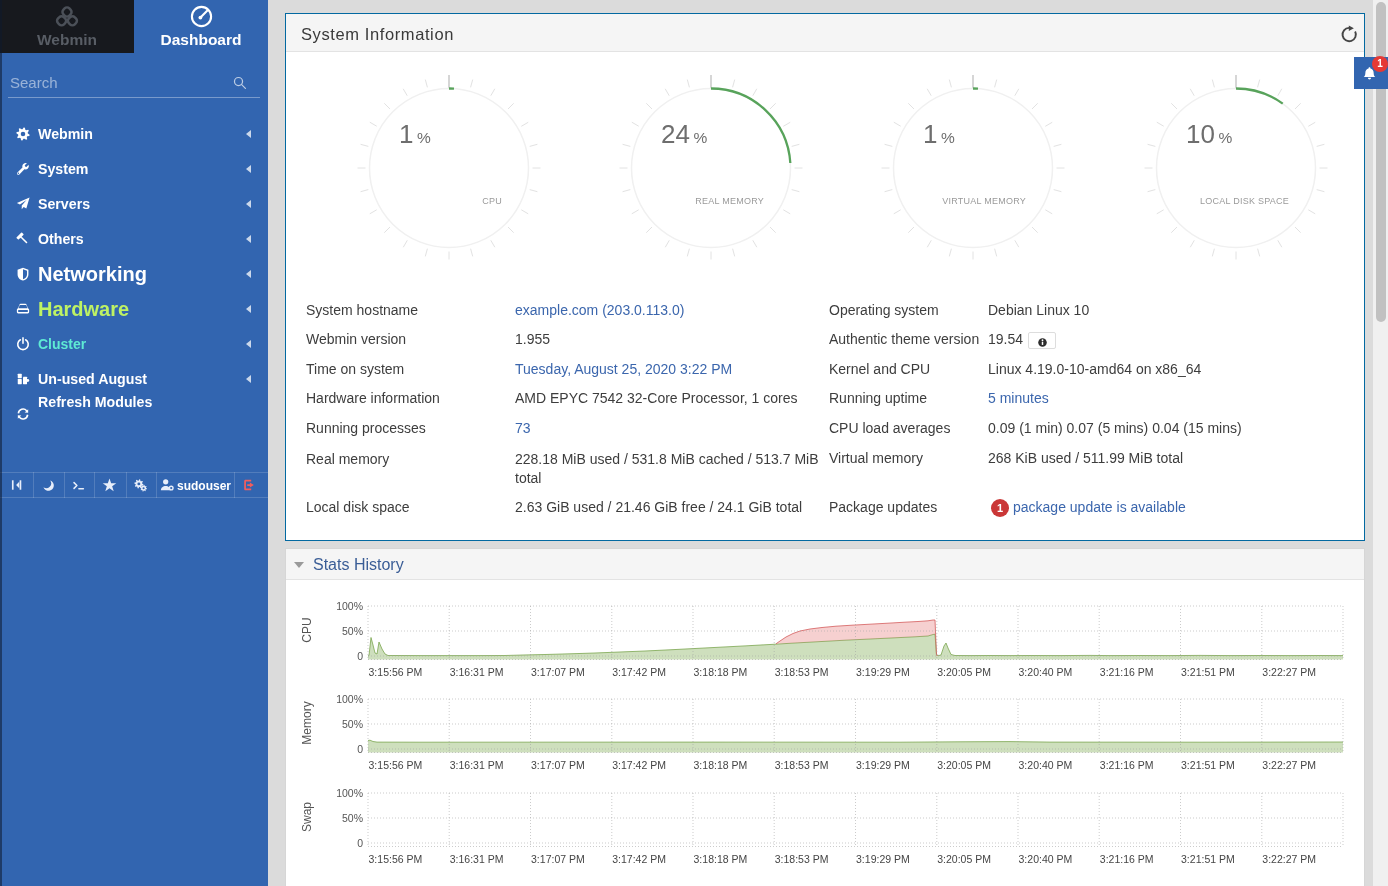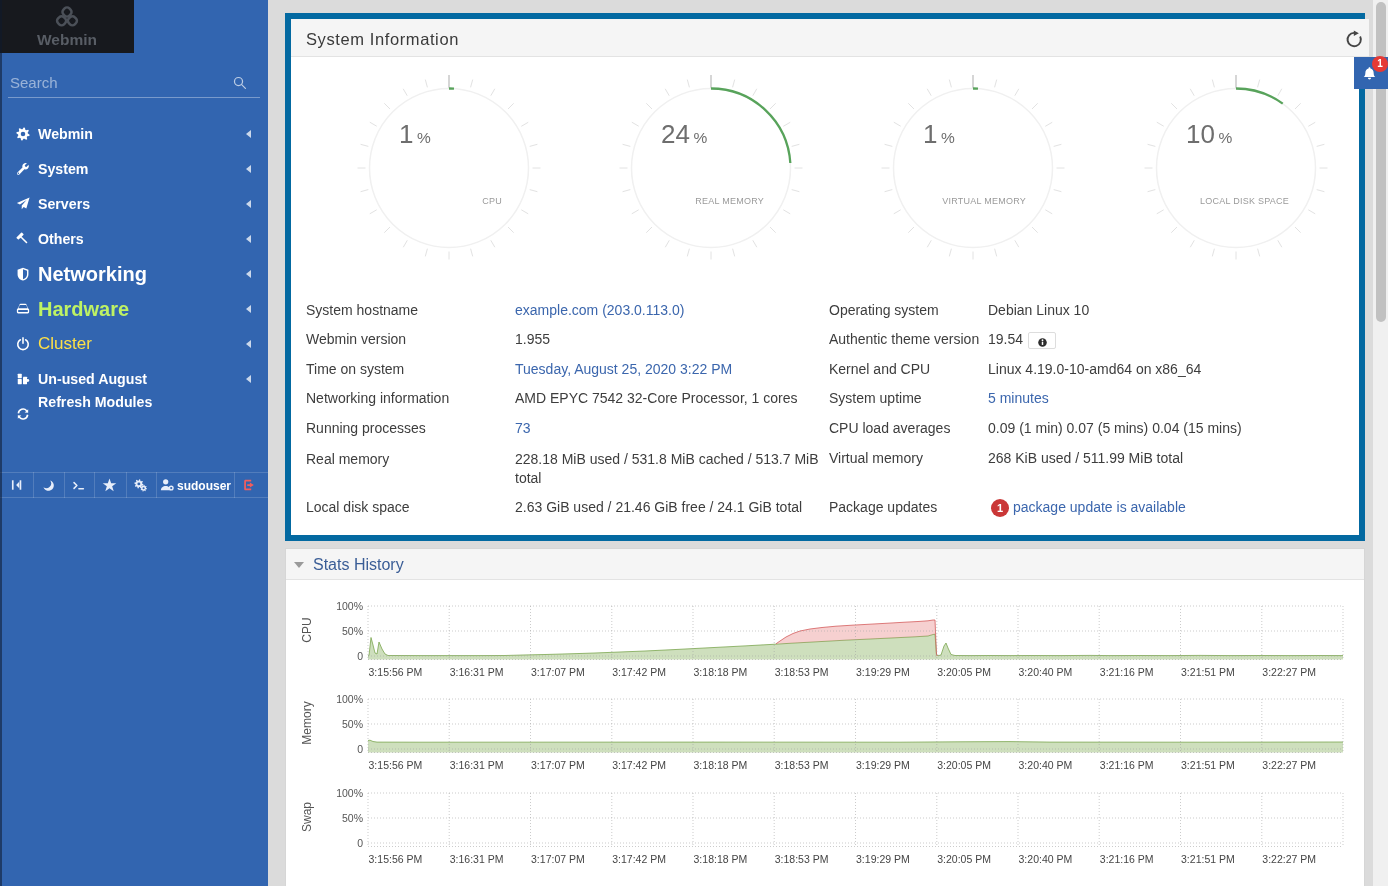--- a/index.html
+++ b/index.html
@@ -9,20 +9,28 @@
 <div class="abs" style="left:0;top:0;width:134px;height:53px;background:#17191e">
 <div class="abs" style="left:54px;top:6px"><svg width="26" height="23" viewBox="0 0 26 23">
           <g fill="none" stroke="#4b5058" stroke-width="2.5" stroke-linejoin="round">
             <rect x="8.8" y="1.8" width="8.4" height="8.4" rx="3.4" transform="rotate(45 13 6)"></rect>
             <rect x="3.4" y="10.6" width="8.4" height="8.4" rx="3.4" transform="rotate(45 7.6 14.8)"></rect>
             <rect x="14.2" y="10.6" width="8.4" height="8.4" rx="3.4" transform="rotate(45 18.4 14.8)"></rect>
           </g>
         </svg></div>
 <div class="abs" style="left:0;top:31px;width:134px;text-align:center;font-size:15.5px;font-weight:bold;color:#585d65">Webmin</div>
 </div>
+<div class="abs" style="left:134px;top:0;width:134px;height:53px">
+<div class="abs" style="left:56px;top:5px"><svg width="23" height="23" viewBox="0 0 23 23">
+          <circle cx="11.5" cy="11.5" r="9.6" fill="none" stroke="#fff" stroke-width="2.1"></circle>
+          <line x1="10.2" y1="12.8" x2="17.4" y2="5.6" stroke="#fff" stroke-width="2.1" stroke-linecap="round"></line>
+          <circle cx="10.4" cy="12.6" r="1.9" fill="#fff"></circle>
+        </svg></div>
+<div class="abs" style="left:0;top:31px;width:134px;text-align:center;font-size:15.5px;font-weight:bold;color:#fff">Dashboard</div>
+</div>
 <div class="abs" style="left:10px;top:74px;font-size:15px;color:rgba(255,255,255,0.5)">Search</div>
 <div class="abs" style="left:233px;top:76px;opacity:.8"><svg width="14" height="14" viewBox="0 0 16 16">
         <g stroke="#dfe7f2" stroke-width="1.4" fill="none">
           <circle cx="6.3" cy="6.3" r="4.6"></circle>
           <line x1="9.9" y1="9.9" x2="14.2" y2="14.2" stroke-linecap="round"></line>
         </g>
       </svg></div>
 <div class="abs" style="left:8px;top:97px;width:252px;border-top:1px solid rgba(255,255,255,0.35)"></div>
 <div class="abs" style="left:16px;top:127px"><svg width="14" height="14" viewBox="0 0 16 16">
         <path d="M8.74 0.44 L10.21 0.73 L10.64 3.06 L11.55 3.67 L13.87 3.18 L14.70 4.42 L13.36 6.37 L13.57 7.45 L15.56 8.74 L15.27 10.21 L12.94 10.64 L12.33 11.55 L12.82 13.87 L11.58 14.70 L9.63 13.36 L8.55 13.57 L7.26 15.56 L5.79 15.27 L5.36 12.94 L4.45 12.33 L2.13 12.82 L1.30 11.58 L2.64 9.63 L2.43 8.55 L0.44 7.26 L0.73 5.79 L3.06 5.36 L3.67 4.45 L3.18 2.13 L4.42 1.30 L6.37 2.64 L7.45 2.43 Z M 10.60 8.00 A 2.6 2.6 0 1 0 5.40 8.00 A 2.6 2.6 0 1 0 10.60 8.00 Z" fill="#fff" fill-rule="evenodd"></path>
@@ -57,21 +65,21 @@
         <path fill="#fff" d="M13.6 7.2 12 2.9C11.8 2.4 11.2 2 10.7 2H5.3c-.5 0-1.1.4-1.3.9L2.4 7.2C1.6 7.5 1 8.2 1 9.1v2.4C1 12.3 1.7 13 2.5 13h11c.8 0 1.5-.7 1.5-1.5V9.1c0-.9-.6-1.6-1.4-1.9zM4 4.1c.1-.3.4-.6.7-.6h6.6c.3 0 .6.3.7.6l1 2.9H3zm9.5 7.4h-11V9h11z"></path>
       </svg></div>
 <div class="abs" style="left:38px;top:301px;font-size:20px;font-weight:bold;color:#bef264;line-height:16px">Hardware</div>
 <div class="abs" style="left:246px;top:305px;width:0;height:0;border-right:5px solid rgba(255,255,255,0.75);border-top:4px solid transparent;border-bottom:4px solid transparent"></div>
 <div class="abs" style="left:16px;top:337px"><svg width="14" height="14" viewBox="0 0 16 16">
         <g stroke="#fff" stroke-width="1.8" fill="none">
           <path d="M5 3.2a6 6 0 1 0 6 0" stroke-linecap="round"></path>
           <line x1="8" y1="1" x2="8" y2="7" stroke-linecap="round"></line>
         </g>
       </svg></div>
-<div class="abs" style="left:38px;top:336px;font-size:17px;font-weight:normal;color:#fde047;line-height:16px">Cluster</div>
+<div class="abs" style="left:38px;top:336px;font-size:14px;font-weight:bold;color:#5eead4;line-height:16px">Cluster</div>
 <div class="abs" style="left:246px;top:340px;width:0;height:0;border-right:5px solid rgba(255,255,255,0.75);border-top:4px solid transparent;border-bottom:4px solid transparent"></div>
 <div class="abs" style="left:16px;top:372px"><svg width="14" height="14" viewBox="0 0 16 16">
         <g fill="#fff">
           <rect x="2" y="2" width="4.6" height="5" rx="0.5"></rect>
           <rect x="2" y="8" width="4.6" height="6" rx="0.5"></rect>
           <rect x="8" y="5.5" width="4.6" height="8.5" rx="0.5"></rect>
           <circle cx="13.4" cy="9.8" r="1.7"></circle>
         </g>
       </svg></div>
 <div class="abs" style="left:38px;top:371px;font-size:14.2px;font-weight:bold;color:#fff;line-height:16px">Un-used August</div>
@@ -120,21 +128,21 @@
         </g>
       </svg></div>
 <div class="abs" style="left:177px;top:479px;font-size:12px;font-weight:bold;color:#fff;line-height:14px">sudouser</div>
 <div class="abs" style="left:242px;top:478px"><svg width="14" height="14" viewBox="0 0 16 16">
         <g fill="#f25d5d">
           <path d="M10.5 2H4C3.2 2 2.5 2.7 2.5 3.5v9c0 .8.7 1.5 1.5 1.5h6.5v-2H4.5V4h6z"></path>
           <path d="M9 5.2V7H6v2h3v1.8L13.5 8z"></path>
         </g>
       </svg></div>
 </div>
-<div class="abs" style="left:285px;top:13px;width:1080px;height:528px;background:#fff;border:6px solid #0369a1">
+<div class="abs" style="left:285px;top:13px;width:1080px;height:528px;background:#fff;border:1px solid #0369a1">
 <div class="abs" style="left:0;top:0;width:1078px;height:38px;background:#f5f5f5;border-bottom:1px solid #e3e3e3"></div>
 <div class="abs" style="left:15px;top:11px;font-size:16.5px;letter-spacing:0.6px;color:#3a3a3a">System Information</div>
 <div class="abs" style="left:1054px;top:11px"><svg width="18" height="18" viewBox="0 0 17 17">
         <path d="M 8.5 2.7 A 6.3 6.3 0 1 0 14.3 6.1" fill="none" stroke="#454545" stroke-width="1.8"></path>
         <polygon points="8.3,0.5 13.1,3.1 8.3,5.7" fill="#454545"></polygon>
       </svg></div>
 </div>
 <svg style="position:absolute;left:349px;top:68px" width="200" height="200" viewBox="0 0 200 200">
     <line x1="100.0" y1="20.0" x2="100.0" y2="7.0" stroke="#c9c9c9" stroke-width="1.5"></line>
     <line x1="121.6" y1="19.3" x2="123.7" y2="11.6" stroke="#e2e2e2" stroke-width="1"></line>
@@ -254,35 +262,35 @@
     <path d="M 100.00 20.50 A 79.5 79.5 0 0 1 146.73 35.68" fill="none" stroke="#58a35b" stroke-width="2.3"></path>
     <text x="50" y="75" font-family="Liberation Sans" font-size="26" fill="#6e6e6e">10<tspan font-size="15.5" dx="3.5">%</tspan></text>
     <text x="153" y="136" text-anchor="end" font-family="Liberation Sans" font-size="9" letter-spacing="0.25" fill="#9a9a9a">LOCAL DISK SPACE</text>
   </svg>
 <div class="lbl" style="left:306px;top:300.5px">System hostname</div>
 <div class="val" style="left:515px;top:300.5px;width:310px"><a>example.com (203.0.113.0)</a></div>
 <div class="lbl" style="left:306px;top:330.0px">Webmin version</div>
 <div class="val" style="left:515px;top:330.0px;width:310px">1.955</div>
 <div class="lbl" style="left:306px;top:359.5px">Time on system</div>
 <div class="val" style="left:515px;top:359.5px;width:310px"><a>Tuesday, August 25, 2020 3:22 PM</a></div>
-<div class="lbl" style="left:306px;top:389.0px">Networking information</div>
+<div class="lbl" style="left:306px;top:389.0px">Hardware information</div>
 <div class="val" style="left:515px;top:389.0px;width:310px">AMD EPYC 7542 32-Core Processor, 1 cores</div>
 <div class="lbl" style="left:306px;top:418.5px">Running processes</div>
 <div class="val" style="left:515px;top:418.5px;width:310px"><a>73</a></div>
 <div class="lbl" style="left:306px;top:449.5px">Real memory</div>
 <div class="val" style="left:515px;top:449.5px;width:310px">228.18 MiB used / 531.8 MiB cached / 513.7 MiB total</div>
 <div class="lbl" style="left:306px;top:498.0px">Local disk space</div>
 <div class="val" style="left:515px;top:498.0px;width:310px">2.63 GiB used / 21.46 GiB free / 24.1 GiB total</div>
 <div class="lbl" style="left:829px;top:300.5px">Operating system</div>
 <div class="val" style="left:988px;top:300.5px;width:360px">Debian Linux 10</div>
 <div class="lbl" style="left:829px;top:330.0px">Authentic theme version</div>
 <div class="val" style="left:988px;top:330.0px;width:360px">19.54</div>
 <div class="lbl" style="left:829px;top:359.5px">Kernel and CPU</div>
 <div class="val" style="left:988px;top:359.5px;width:360px">Linux 4.19.0-10-amd64 on x86_64</div>
-<div class="lbl" style="left:829px;top:389.0px">System uptime</div>
+<div class="lbl" style="left:829px;top:389.0px">Running uptime</div>
 <div class="val" style="left:988px;top:389.0px;width:360px"><a>5 minutes</a></div>
 <div class="lbl" style="left:829px;top:418.5px">CPU load averages</div>
 <div class="val" style="left:988px;top:418.5px;width:360px">0.09 (1 min) 0.07 (5 mins) 0.04 (15 mins)</div>
 <div class="lbl" style="left:829px;top:448.5px">Virtual memory</div>
 <div class="val" style="left:988px;top:448.5px;width:360px">268 KiB used / 511.99 MiB total</div>
 <div class="lbl" style="left:829px;top:498.0px">Package updates</div>
 <div class="abs" style="left:1028px;top:332px;width:28px;height:17px;border:1px solid #ddd;background:#fff;border-radius:2px;text-align:center"><svg width="9" height="9" viewBox="0 0 16 16" style="margin-top:3.5px">
       <circle cx="8" cy="8" r="7.6" fill="#2d2d2d"></circle>
       <rect x="6.7" y="6.7" width="2.6" height="5.6" fill="#fff"></rect>
       <circle cx="8" cy="4" r="1.6" fill="#fff"></circle>

